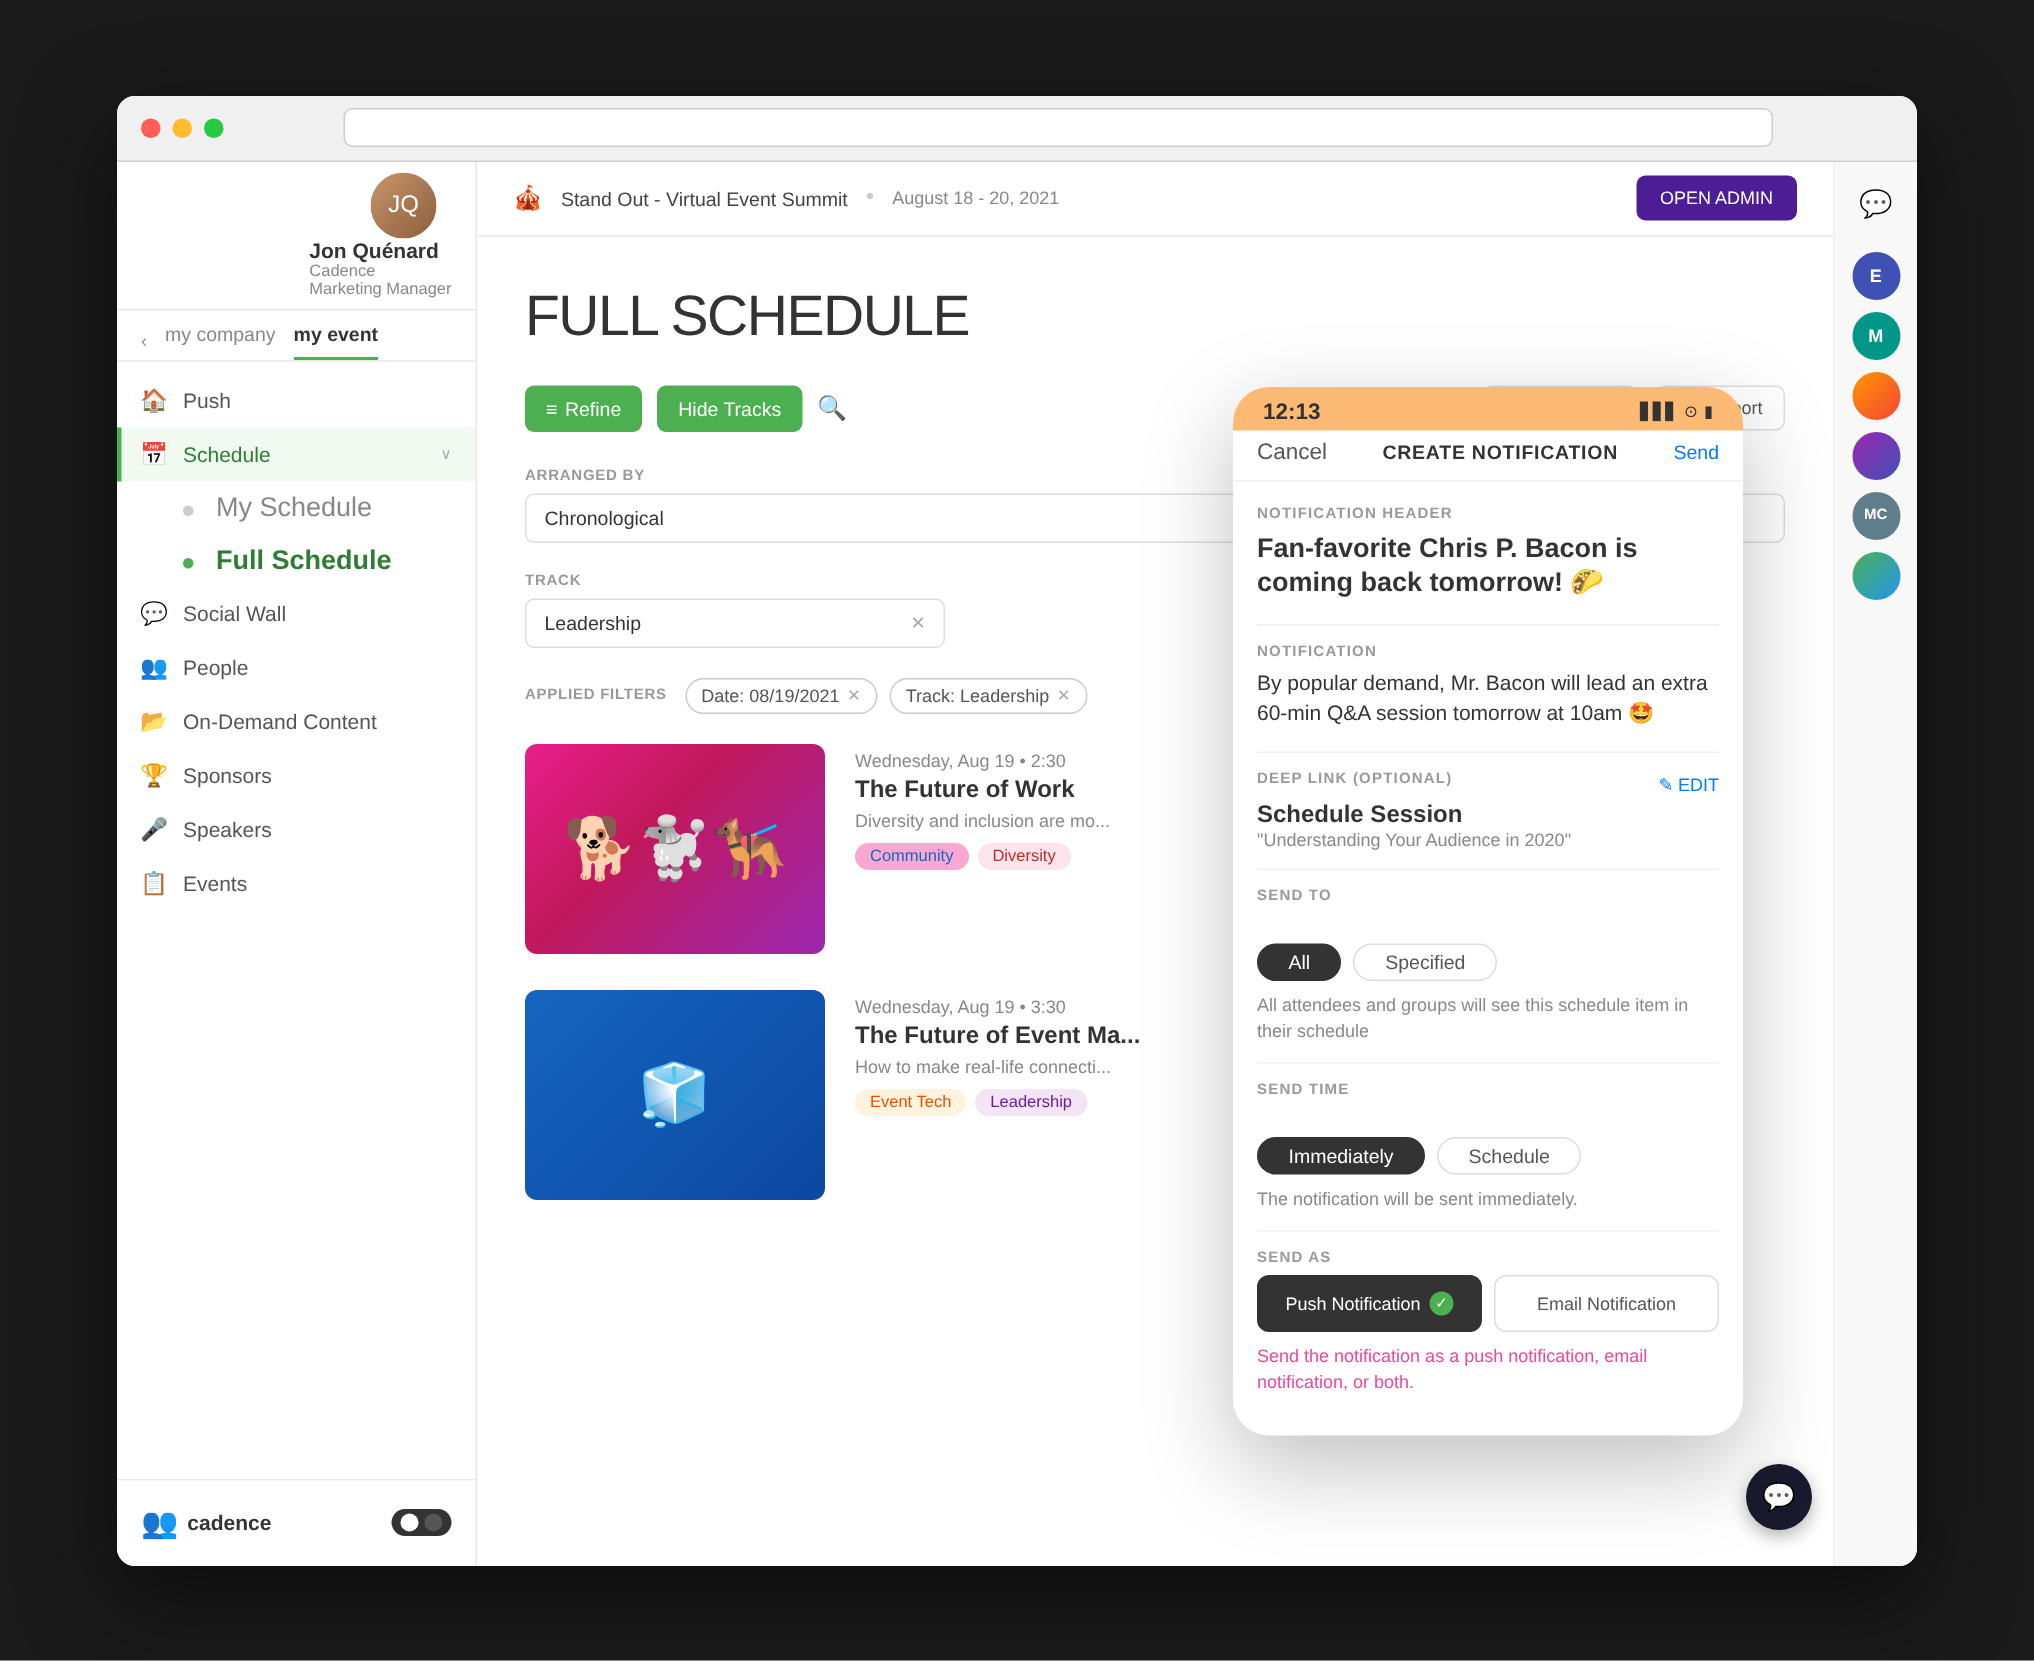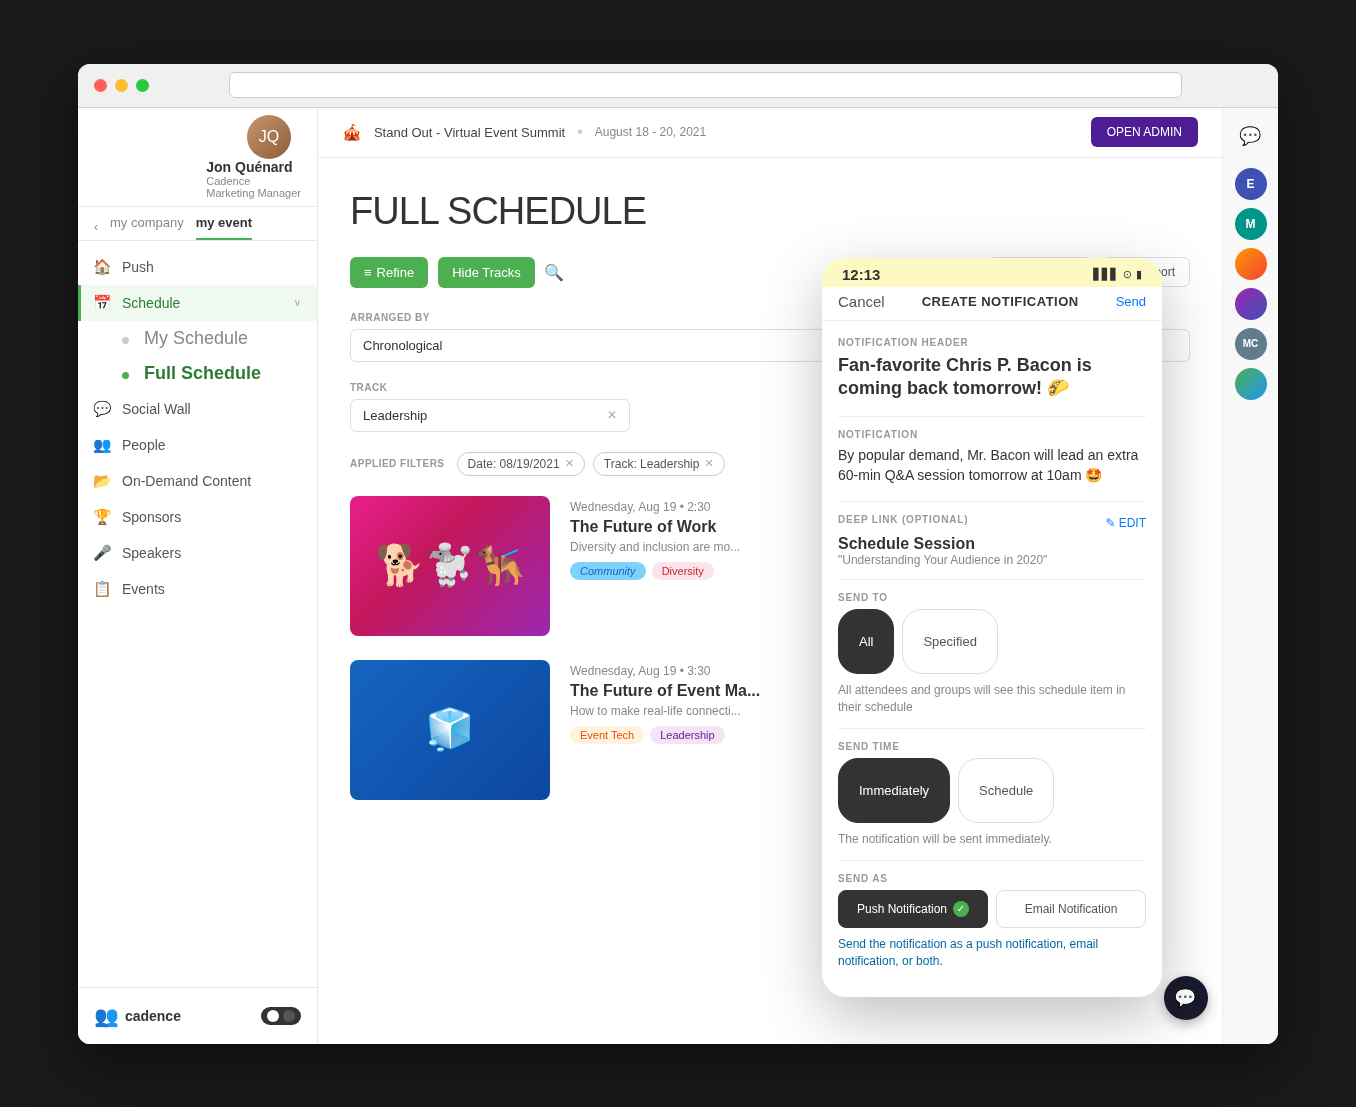--- a/index.html
+++ b/index.html
@@ -387,21 +387,21 @@
     .session-time { font-size: 12px; color: #888; margin-bottom: 4px; }
     .session-name { font-size: 16px; font-weight: 600; color: #333; margin-bottom: 4px; }
     .session-desc { font-size: 12px; color: #888; margin-bottom: 8px; }
     .session-tags { display: flex; gap: 6px; flex-wrap: wrap; }
     .tag {
       padding: 3px 10px;
       border-radius: 20px;
       font-size: 11px;
       font-weight: 500;
     }
-    .tag-community { background: #7dd3fc; color: #1565c0; font-style: italic; }
+    .tag-community { background: #f9a8d4; color: #1565c0; }
     .tag-diversity { background: #fce4ec; color: #c62828; }
     .tag-eventtech { background: #fff3e0; color: #e65100; }
     .tag-leadership { background: #f3e5f5; color: #6a1b9a; }
 
     
     .right-sidebar {
       width: 56px;
       background: #f8f8f8;
       border-left: 1px solid #eee;
       display: flex;
@@ -426,21 +426,21 @@
       right: 60px;
       top: 100px;
       width: 340px;
       background: #fff;
       border-radius: 24px;
       box-shadow: 0 20px 60px rgba(0,0,0,0.25);
       overflow: hidden;
       z-index: 100;
     }
     .phone-status-bar {
-      background: #fef9c3;
+      background: #fdba74;
       padding: 8px 20px 4px;
       display: flex;
       align-items: center;
       justify-content: space-between;
     }
     .phone-time { font-size: 15px; font-weight: 600; color: #333; }
     .phone-icons { display: flex; align-items: center; gap: 4px; font-size: 11px; color: #333; }
 
     .notif-header-bar {
       display: flex;
@@ -491,37 +491,38 @@
 
     .send-to-section { margin-bottom: 12px; }
     .toggle-group {
       display: flex;
       gap: 8px;
       margin-bottom: 8px;
     }
     .toggle-btn {
       border: 1px solid #ddd;
       border-radius: 20px;
-      padding: 24px 20px;
+      padding: 4px 20px;
       font-size: 13px;
       cursor: pointer;
       background: #fff;
       color: #555;
+      margin-top: 20px;
     }
     .toggle-btn.active {
       background: #333;
       color: #fff;
       border-color: #333;
     }
     .send-to-desc { font-size: 12px; color: #888; line-height: 1.4; }
 
     .send-time-section { margin-bottom: 12px; }
     .send-as-section { margin-bottom: 12px; }
 
-    .send-as-desc { font-size: 12px; color: #0369a1; line-height: 1.4; margin-top: 8px; }
+    .send-as-desc { font-size: 12px; color: #ec4899; line-height: 1.4; margin-top: 8px; }
 
     .notif-type-group {
       display: flex;
       gap: 8px;
     }
     .notif-type-btn {
       flex: 1;
       border: 1px solid #ddd;
       border-radius: 8px;
       padding: 10px 12px;

